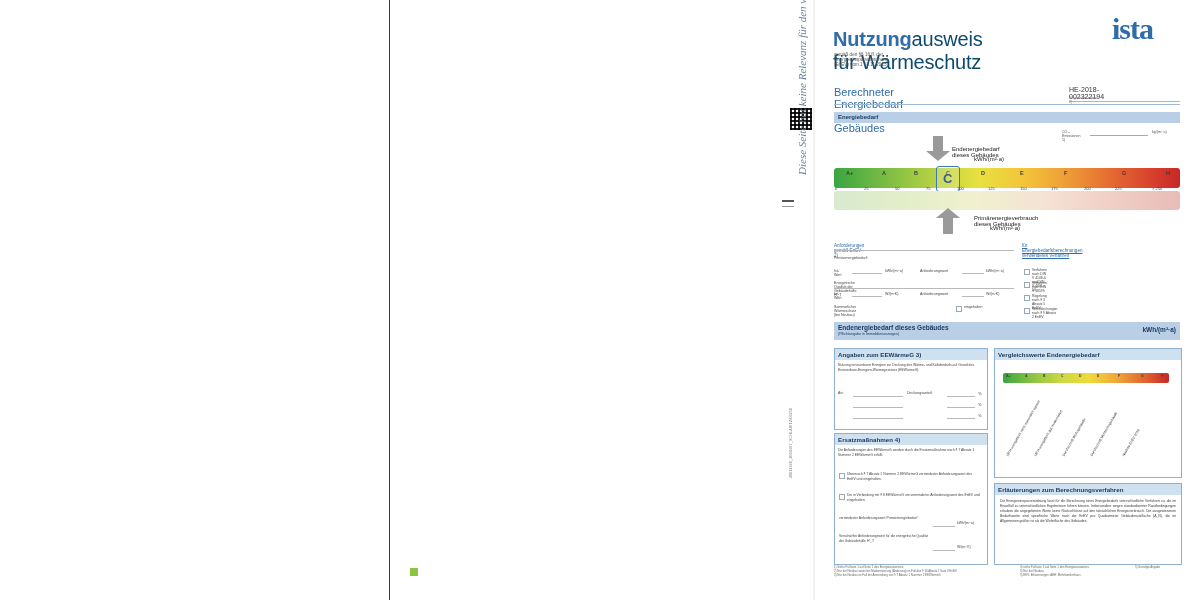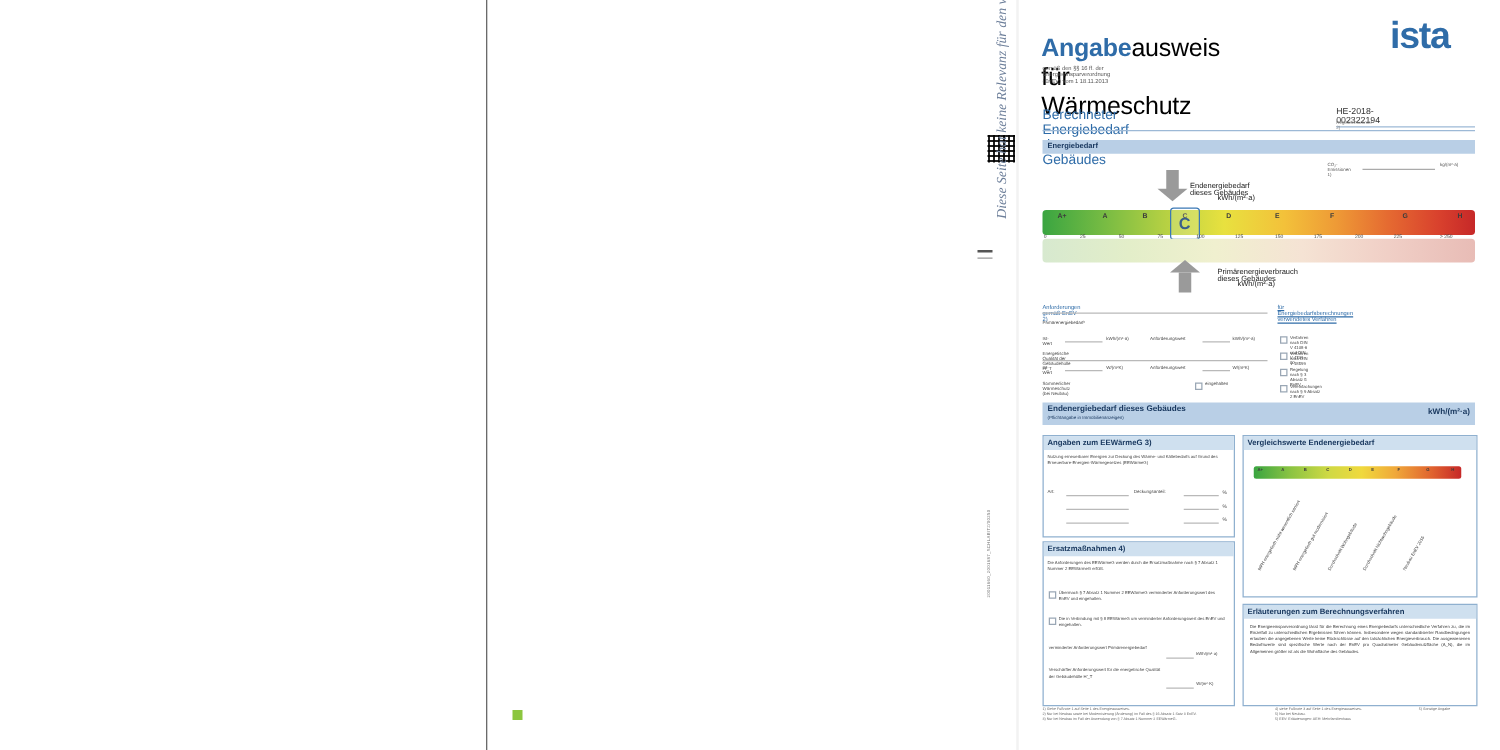--- a/index.html
+++ b/index.html
@@ -27,23 +27,23 @@
   .side-text{position:absolute;left:406px;top:175px;width:220px;
     transform:rotate(-90deg);transform-origin:left top;
     font-family:"Liberation Serif",serif;font-style:italic;font-size:11px;color:#6d7f9a;white-space:nowrap;}
   .side-code{position:absolute;left:399px;top:478px;width:90px;
     transform:rotate(-90deg);transform-origin:left top;
     font-size:3.4px;color:#777;letter-spacing:.3px;white-space:nowrap;}
 
   
   .title{position:absolute;left:443px;top:28px;font-size:20px;color:#2f6ca8;font-weight:400;letter-spacing:-.2px;}
   .title b{font-weight:700;color:#2f6ca8;}
-  .title .light{color:#000000;}
+  .title .light{color:#0c4a6e;}
   .subtitle{position:absolute;left:444px;top:52px;font-size:4.6px;color:#555;}
-  .logo{position:absolute;left:722px;top:12px;font-size:30px;font-weight:700;color:#2f6ca8;letter-spacing:-1px;font-family:Liberation Sans, sans-serif;}
+  .logo{position:absolute;left:722px;top:12px;font-size:30px;font-weight:700;color:#2f6ca8;letter-spacing:-1px;font-family:Liberation Serif, serif;}
 
   .sect-title{position:absolute;left:444px;top:86px;font-size:11px;color:#2f6ca8;}
   .hr-blue{position:absolute;left:444px;top:104px;width:346px;height:1px;background:#9db9d6;}
 
   .regno{position:absolute;left:679px;top:86px;font-size:7px;color:#333;}
   .regno-lbl{position:absolute;left:679px;top:96px;font-size:3.6px;color:#777;}
   .regno-line{position:absolute;left:679px;top:101px;width:111px;height:1px;background:#9db9d6;}
 
   .bar-head{position:absolute;left:444px;top:112px;width:346px;height:11px;background:#b9cfe6;}
   .bar-head span{position:absolute;left:4px;top:2px;font-size:6px;color:#17365d;font-weight:700;}
@@ -116,21 +116,21 @@
   <div class="sheet">
 
     <div class="qr"></div>
     <div class="punch"></div>
     <div class="punch2"></div>
 
     <div class="side-text">Diese Seite hat keine Relevanz für den verbrauchsorientierten Energieausweis.</div>
     <div class="side-code">20011660_2001687_SCHLABITZ/00250</div>
 
     <div class="title">
-      <b>Angabe</b><span class="light">ausweis</span><span class="light"> für Wärmeschutz</span>
+      <b>Nutzung</b><span class="light">ausweis</span><span class="light"> für Wärmeschutz</span>
     </div>
     <div class="subtitle">gemäß den §§ 16 ff. der Energieeinsparverordnung (EnEV) vom 1 18.11.2013</div>
     <div class="logo">ista</div>
 
     <div class="sect-title">Berechneter Energiebedarf des Gebäudes</div>
     <div class="hr-blue"></div>
     <div class="regno">HE-2018-002322194</div>
     <div class="regno-line"></div>
     <div class="regno-lbl">Registriernummer 2)</div>
 

